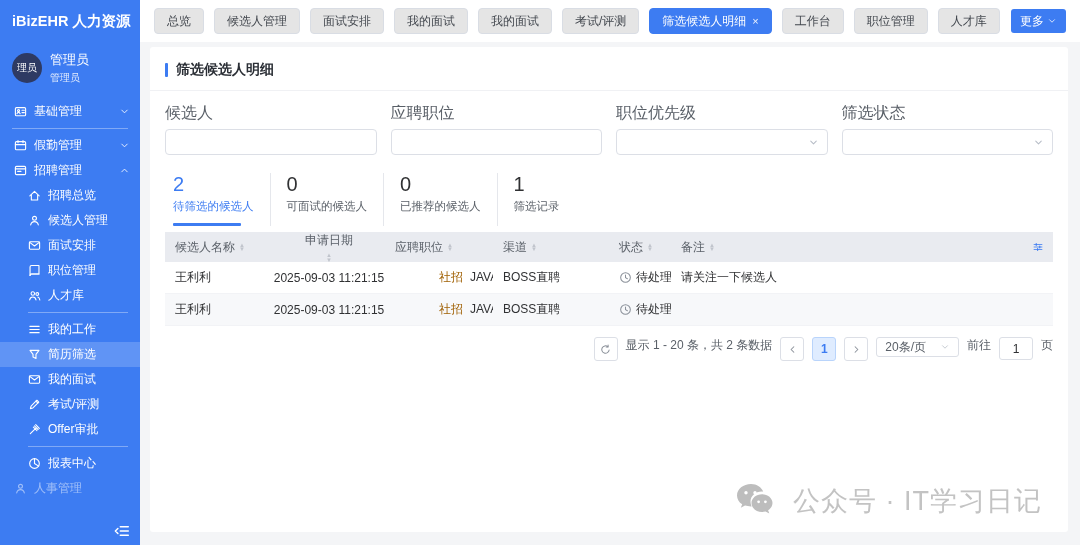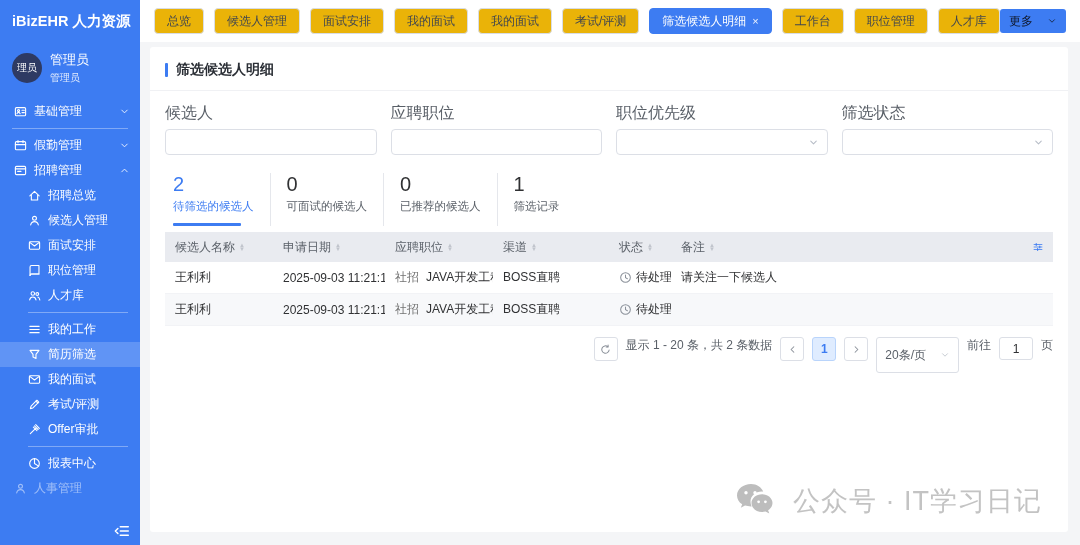--- a/index.html
+++ b/index.html
@@ -25,24 +25,24 @@
   .s-chev svg { width:100%; height:100%; fill:none; stroke:currentColor; stroke-width:1.2; stroke-linecap:round; stroke-linejoin:round; }
   .divider { height:1px; background:rgba(255,255,255,.35); margin:4px 12px; }
   .divider.sub { margin-left:28px; }
   .collapse-btn { position:absolute; right:10px; bottom:6px; width:16px; height:16px; color:#fff; cursor:pointer; }
   .collapse-btn svg { width:100%; height:100%; fill:none; stroke:currentColor; stroke-width:1.3; stroke-linecap:round; stroke-linejoin:round; }
 
   
   .main { flex:1; display:flex; flex-direction:column; min-width:0; }
   .tabbar { height:42px; background:#fff; display:flex; align-items:center; padding:0 14px 0 14px; flex-shrink:0; }
   #tabs { display:flex; align-items:center; gap:10px; }
-  .tab { height:26px; padding:0 12px; border:1px solid #d9dde4; border-radius:4px; display:flex; align-items:center; gap:6px; font-size:12px; color:#42474e; background:#eab308; cursor:pointer; white-space:nowrap; }
+  .tab { height:26px; padding:0 12px; border:1px solid #d9dde4; border-radius:4px; display:flex; align-items:center; gap:6px; font-size:12px; color:#42474e; background:#e5e5e5; cursor:pointer; white-space:nowrap; }
   .tab.active { background:#3d7cf2; border-color:#3d7cf2; color:#fff; }
   .tab-close { font-size:11px; line-height:1; opacity:.9; cursor:pointer; }
-  .more-btn { margin-left:auto; height:24px; padding:0 9px; background:#3d7cf2; color:#0f172a; border-radius:3px; font-size:12px; display:flex; align-items:center; gap:14px; cursor:pointer; }
+  .more-btn { margin-left:auto; height:24px; padding:0 9px; background:#3d7cf2; color:#ffffff; border-radius:3px; font-size:12px; display:flex; align-items:center; gap:3px; cursor:pointer; }
   .more-btn .s-chev { margin-left:0; width:10px; height:10px; }
 
   .content { flex:1; padding:5px 12px 13px 10px; overflow:hidden; }
   .card { background:#fff; height:100%; border-radius:3px; position:relative; display:flex; flex-direction:column; }
 
   .card-title { display:flex; align-items:center; gap:8px; padding:14px 15px 11px; border-bottom:1px solid #f0f1f4; }
   .accent { width:3px; height:14px; background:#3d7cf2; border-radius:1px; }
   .title-text { font-size:14px; font-weight:bold; color:#2b2f36; }
 
   .filters { display:grid; grid-template-columns:repeat(4,1fr); gap:14px; padding:12px 15px 2px; }
@@ -59,35 +59,35 @@
   .stat-num { font-size:20px; line-height:22px; color:#303133; }
   .stat-lbl { font-size:11.5px; color:#5a6068; margin-top:4px; white-space:nowrap; }
   .stat.active .stat-num, .stat.active .stat-lbl { color:#3d7cf2; }
   .stat.active::after { content:''; position:absolute; left:8px; bottom:0; width:68px; height:3px; background:#3d7cf2; border-radius:1px; }
 
   .tbl { margin:6px 15px 0; }
   .tbl-head { display:flex; align-items:center; background:#e9ebf0; height:30px; color:#5a6068; }
   .tr { display:flex; align-items:center; height:32px; border-bottom:1px solid #f2f3f6; }
   .tr.striped { background:#f7f8fa; }
   .th, .td { padding:0 10px; display:flex; align-items:center; gap:4px; white-space:nowrap; overflow:hidden; flex-shrink:0; }
-  .c1 { width:108px; } .c2 { width:112px; } .c3 { width:108px; } .c4 { width:116px; } .c5 { width:62px; }
+  .c1 { width:108px; } .c2 { width:112px;flex-direction:column; } .c3 { width:108px; } .c4 { width:116px; } .c5 { width:62px; }
   .c6 { flex:1; min-width:0; } .c7 { width:30px; justify-content:flex-end; }
   .sort { display:flex; flex-direction:column; font-size:6px; line-height:4.5px; color:#c0c4cc; cursor:pointer; }
   .tools-ic { width:14px; height:14px; color:#3d7cf2; cursor:pointer; }
   .tools-ic svg { width:100%; height:100%; fill:none; stroke:currentColor; stroke-width:1.1; stroke-linecap:round; }
-  .tag-link { color:#737373; margin-right:3px; cursor:pointer; }
+  .tag-link { color:#a16207; margin-right:3px; cursor:pointer;margin-left:44px; }
   .st-ic { width:13px; height:13px; color:#8a9099; flex-shrink:0; }
   .st-ic svg { width:100%; height:100%; fill:none; stroke:currentColor; stroke-width:1.1; stroke-linecap:round; stroke-linejoin:round; }
 
   .pagination { display:flex; align-items:flex-start; justify-content:flex-end; gap:8px; padding:11px 15px; font-size:12px; color:#5a6068; }
   .pg-btn { min-width:24px; height:24px; border:1px solid #dcdfe6; border-radius:3px; display:flex; align-items:center; justify-content:center; background:#fff; color:#8a9099; cursor:pointer; }
   .pg-btn .ic2 { width:11px; height:11px; display:inline-flex; }
   .pg-btn .ic2 svg { width:100%; height:100%; fill:none; stroke:currentColor; stroke-width:1.3; stroke-linecap:round; stroke-linejoin:round; }
   .pg-cur { background:#dfecff; border-color:#b9d4fb; color:#3d7cf2; font-weight:bold; }
-  .pg-select { height:36px; border:1px solid #dcdfe6; border-radius:3px; display:flex; align-items:center; gap:14px; padding:2px 8px; cursor:pointer; }
+  .pg-select { height:20px; border:1px solid #dcdfe6; border-radius:3px; display:flex; align-items:center; gap:14px; padding:2px 8px; cursor:pointer; }
   .pg-select .s-chev { width:10px; height:10px; color:#b6bcc6; margin-left:0; }
   .goto-input { width:34px; height:23px; border:1px solid #dcdfe6; border-radius:3px; text-align:center; font-size:12px; color:#303133; font-family:inherit; }
 
   .watermark { position:absolute; right:26px; bottom:12px; display:flex; align-items:center; gap:12px; color:#c3c3c3; font-size:27px; letter-spacing:1px; }
   .wm-ic { width:46px; height:38px; }
 </style>
 </head>
 <body>
 
 <div class="app">

